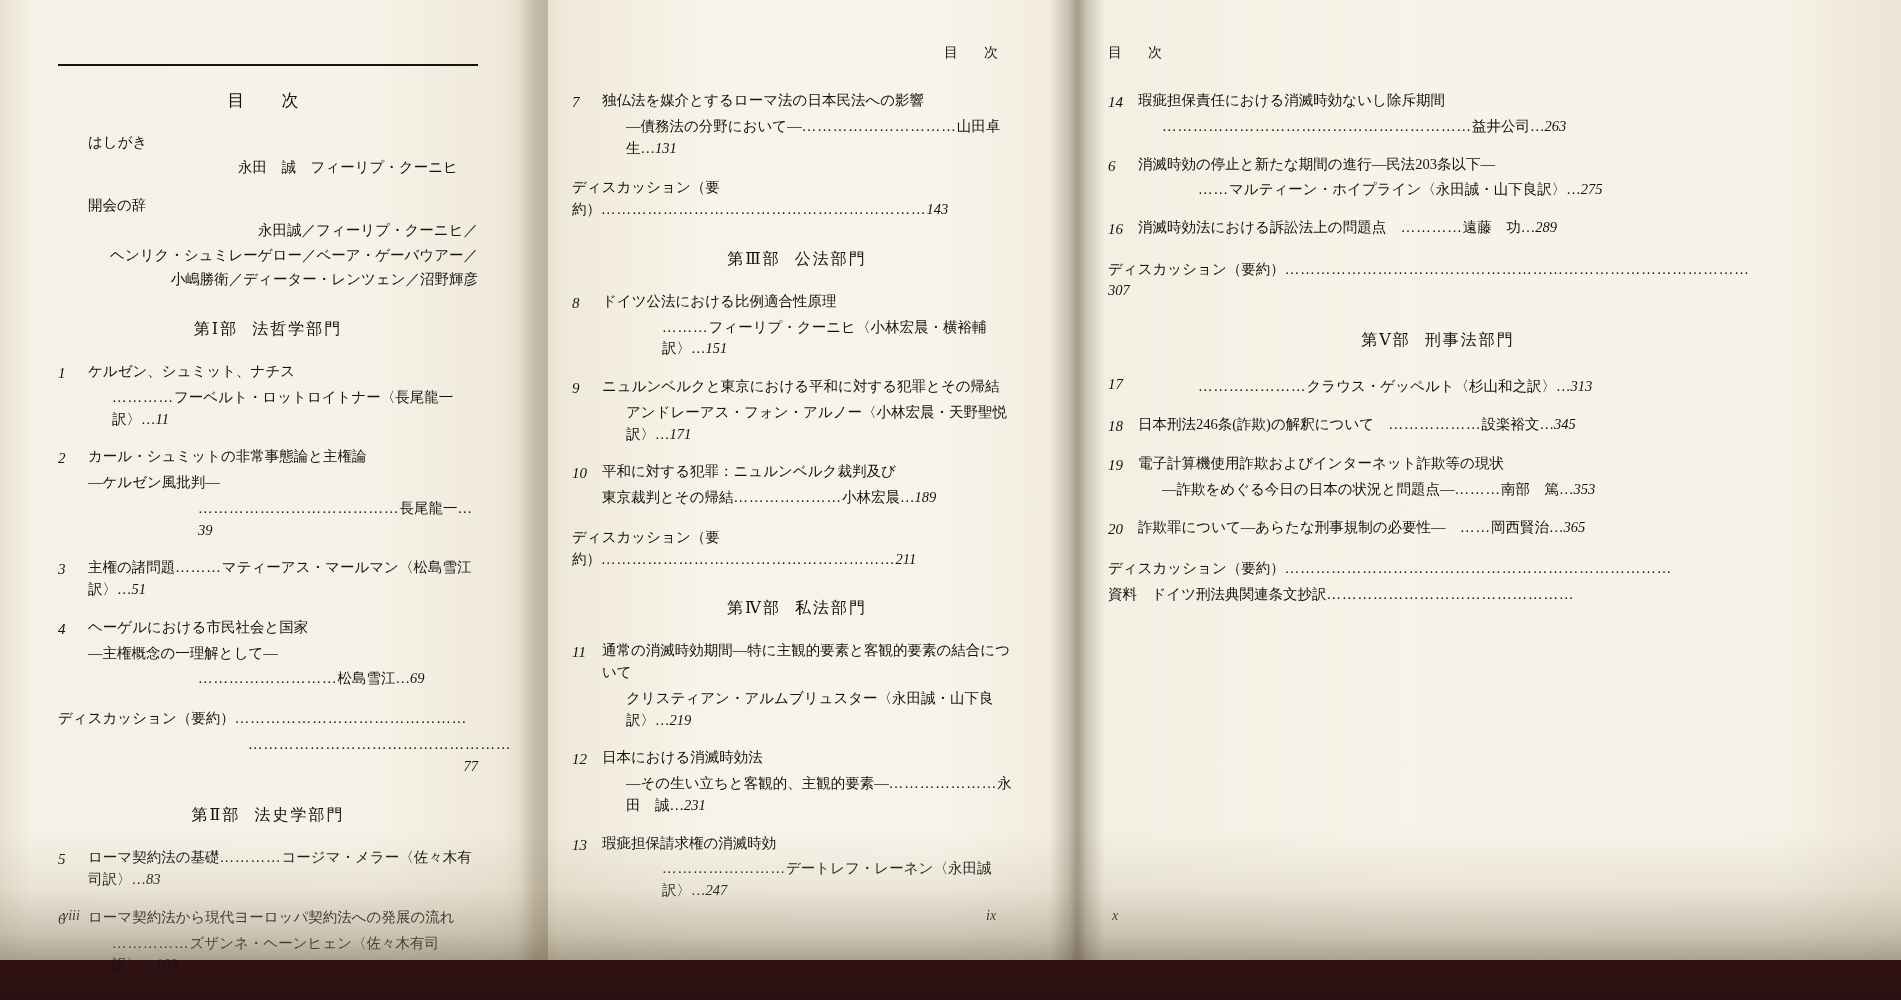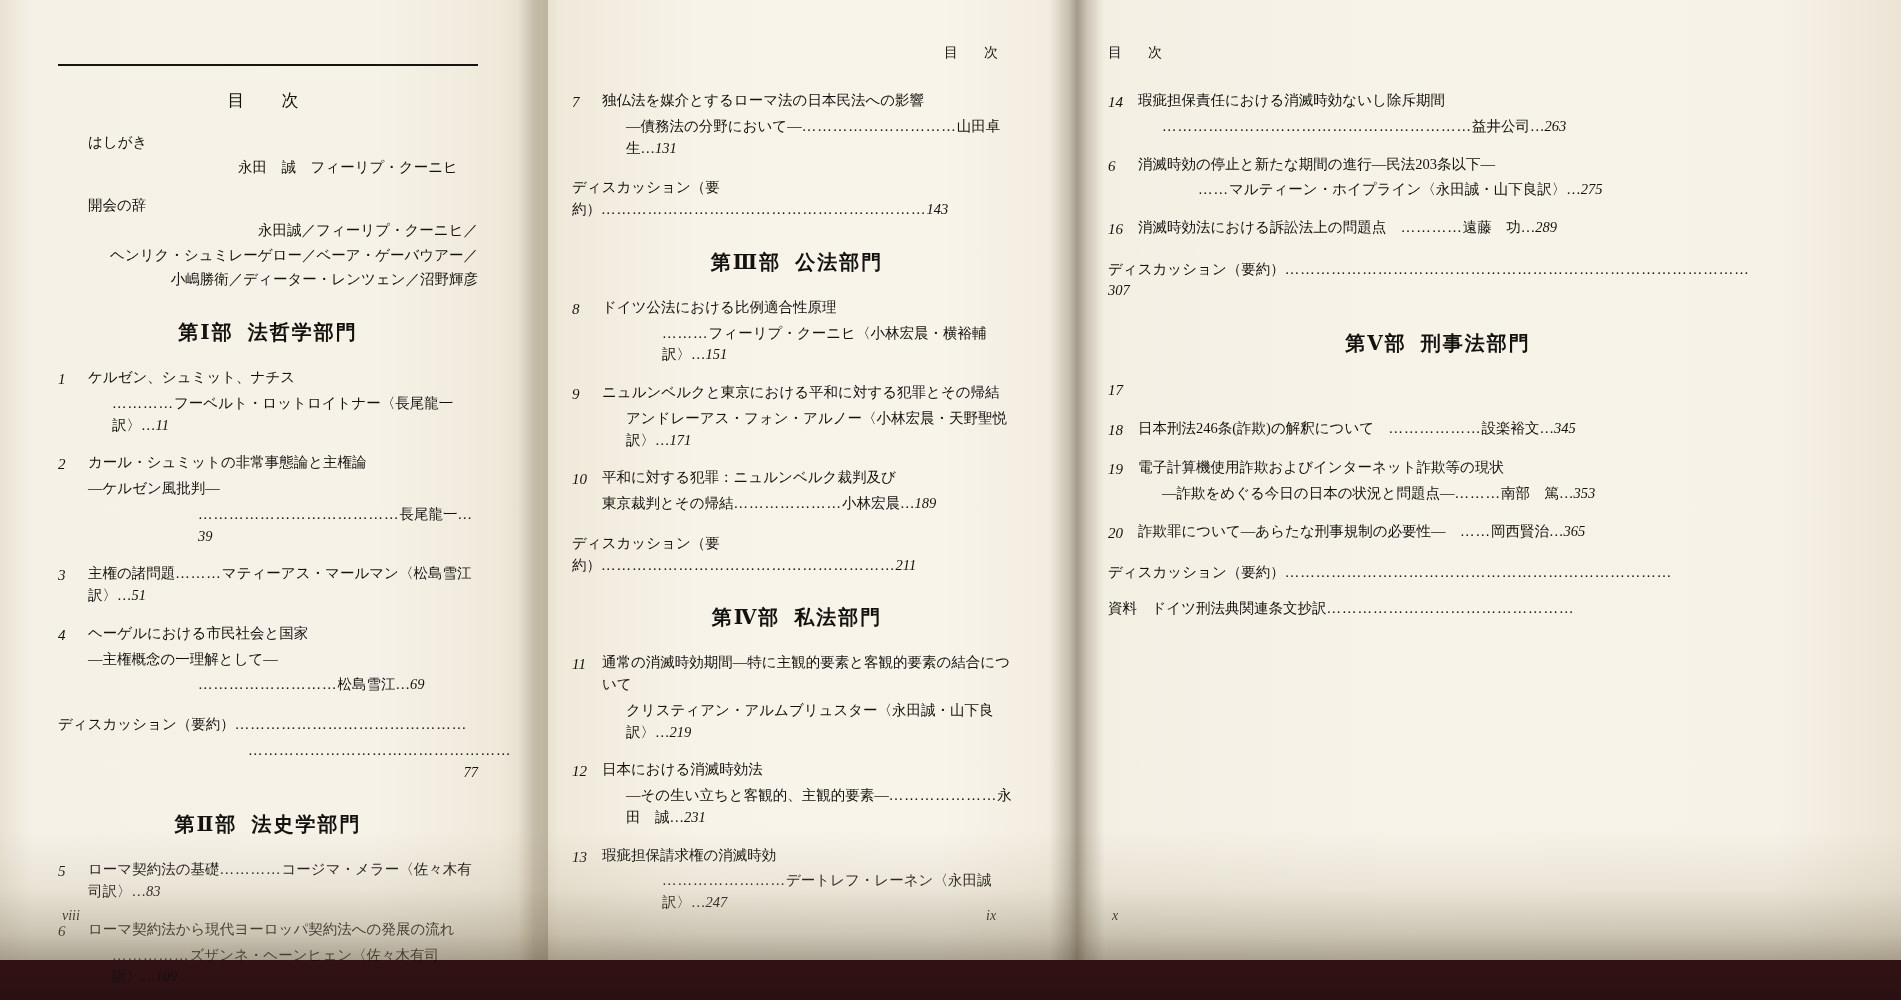--- a/index.html
+++ b/index.html
@@ -96,22 +96,22 @@
     margin-bottom: 22px;
   }
   .toc-title {
     text-align: center;
     font-size: 17px;
     letter-spacing: 10px;
     margin: 14px 0 18px 0;
   }
   .part-head {
     text-align: center;
-    font-weight: bold;
-    font-size: 20px;
+    font-weight: normal;
+    font-size: 16px;
     letter-spacing: 2px;
     margin: 26px 0 20px 0;
   }
   .part-head .pnum { margin-right: 14px; }
   .entry {
     display: flex;
     align-items: flex-start;
     margin-top: 16px;
   }
   .entry .num {
@@ -134,21 +134,21 @@
   .ind2 { padding-left: 60px; }
   .ind3 { padding-left: 110px; }
   .ind4 { padding-left: 150px; }
   .ind5 { padding-left: 190px; }
   .pg {
     font-style: italic;
     font-family: "Liberation Serif", serif;
   }
   .dots { letter-spacing: 1px; }
   .plain {
-    margin-top: 14px;
+    margin-top: 4px;
   }
   .folio {
     position: absolute;
     bottom: 36px;
     font-style: italic;
     font-size: 14px;
     color: #1a1713;
   }
   .running {
     position: absolute;
@@ -366,20 +366,21 @@
         <span>ディスカッション（要約）</span><span class="dots">………………………………………………………………………………</span><span class="pg">307</span>
       </div>
 
       <div class="part-head">
         <span class="pnum">第Ⅴ部</span><span>刑事法部門</span>
       </div>
 
       <div class="entry">
         <div class="num">17</div>
         <div class="body">
+          <span class="sub ind2"><span class="dots">…………………</span><span>クラウス・ゲッペルト〈杉山和之訳〉</span>…<span class="pg">313</span></span>
         </div>
       </div>
 
       <div class="entry">
         <div class="num">18</div>
         <div class="body">
           <span class="line1"><span>日本刑法246条(詐欺)の解釈について</span>　<span class="dots">………………</span><span>設楽裕文</span>…<span class="pg">345</span></span>
         </div>
       </div>
 

